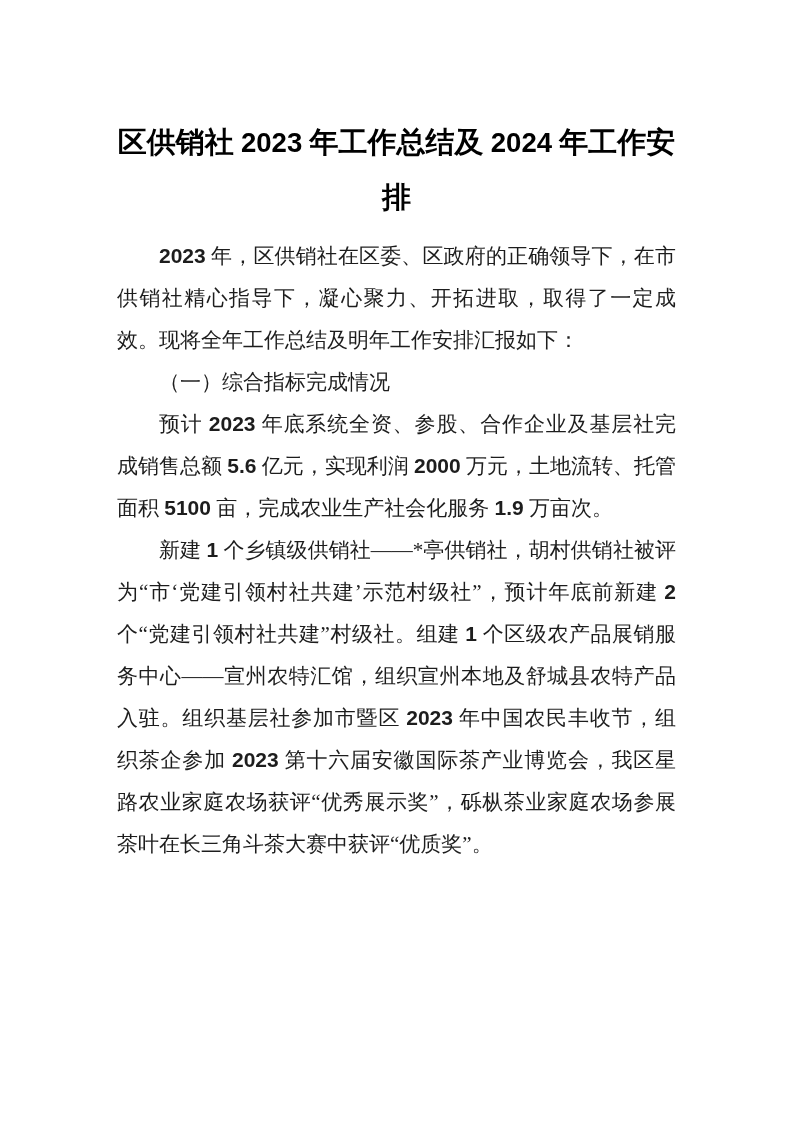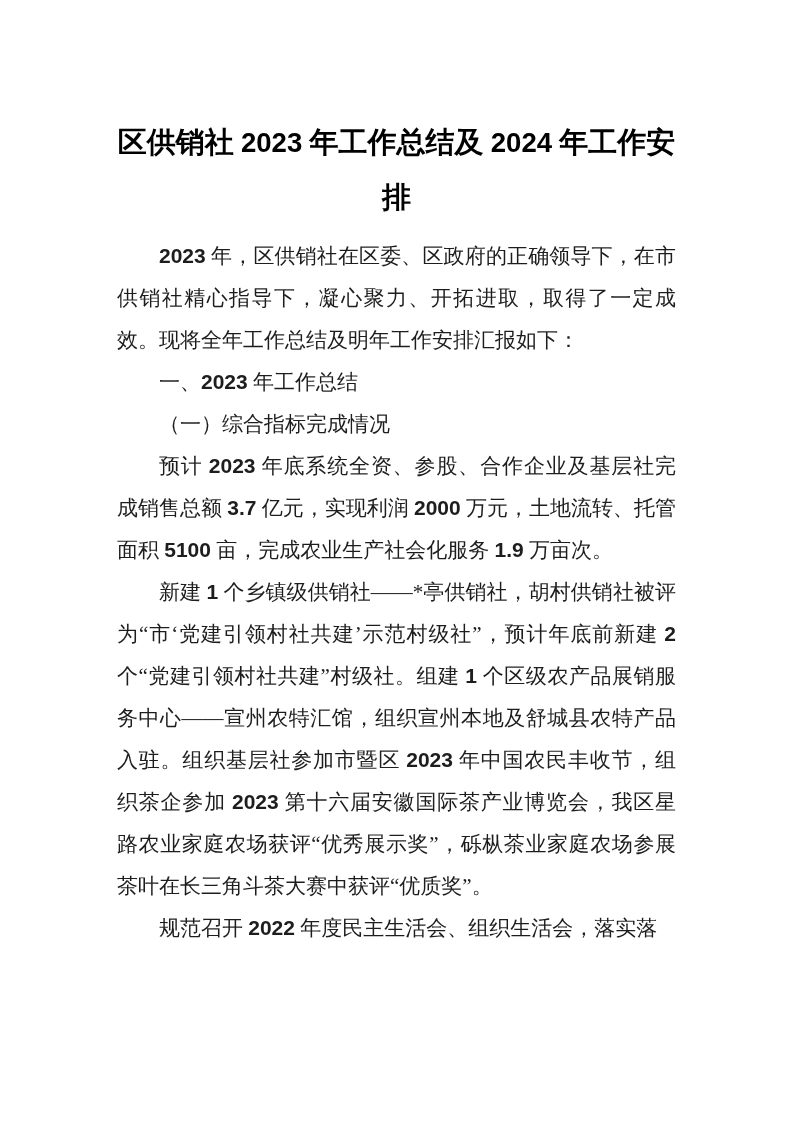--- a/index.html
+++ b/index.html
@@ -44,19 +44,17 @@
     font-size: 0.95em;
   }
 </style>
 </head>
 <body>
 
 <div class="page">
   <h1 class="title">区供销社 <span class="num">2023</span> 年工作总结及 <span class="num">2024</span> 年工作安排</h1>
   <div class="content">
       <p class="para body"><span class="num">2023</span> 年，区供销社在区委、区政府的正确领导下，在市供销社精心指导下，凝心聚力、开拓进取，取得了一定成效。现将全年工作总结及明年工作安排汇报如下：</p>
-      <p class="para heading1">一、<span class="num">2023</span> 年工作总结</p>
       <p class="para heading2">（一）综合指标完成情况</p>
-      <p class="para body">预计 <span class="num">2023</span> 年底系统全资、参股、合作企业及基层社完成销售总额 <span class="num">3.7</span> 亿元，实现利润 <span class="num">2000</span> 万元，土地流转、托管面积 <span class="num">5100</span> 亩，完成农业生产社会化服务 <span class="num">1.9</span> 万亩次。</p>
+      <p class="para body">预计 <span class="num">2023</span> 年底系统全资、参股、合作企业及基层社完成销售总额 <span class="num">5.6</span> 亿元，实现利润 <span class="num">2000</span> 万元，土地流转、托管面积 <span class="num">5100</span> 亩，完成农业生产社会化服务 <span class="num">1.9</span> 万亩次。</p>
       <p class="para body">新建 <span class="num">1</span> 个乡镇级供销社——*亭供销社，胡村供销社被评为“市‘党建引领村社共建’示范村级社”，预计年底前新建 <span class="num">2</span> 个“党建引领村社共建”村级社。组建 <span class="num">1</span> 个区级农产品展销服务中心——宣州农特汇馆，组织宣州本地及舒城县农特产品入驻。组织基层社参加市暨区 <span class="num">2023</span> 年中国农民丰收节，组织茶企参加 <span class="num">2023</span> 第十六届安徽国际茶产业博览会，我区星路农业家庭农场获评“优秀展示奖”，砾枞茶业家庭农场参展茶叶在长三角斗茶大赛中获评“优质奖”。</p>
-      <p class="para body">规范召开 <span class="num">2022</span> 年度民主生活会、组织生活会，落实落</p>
     </div>
 </div>
 
 </body></html>

